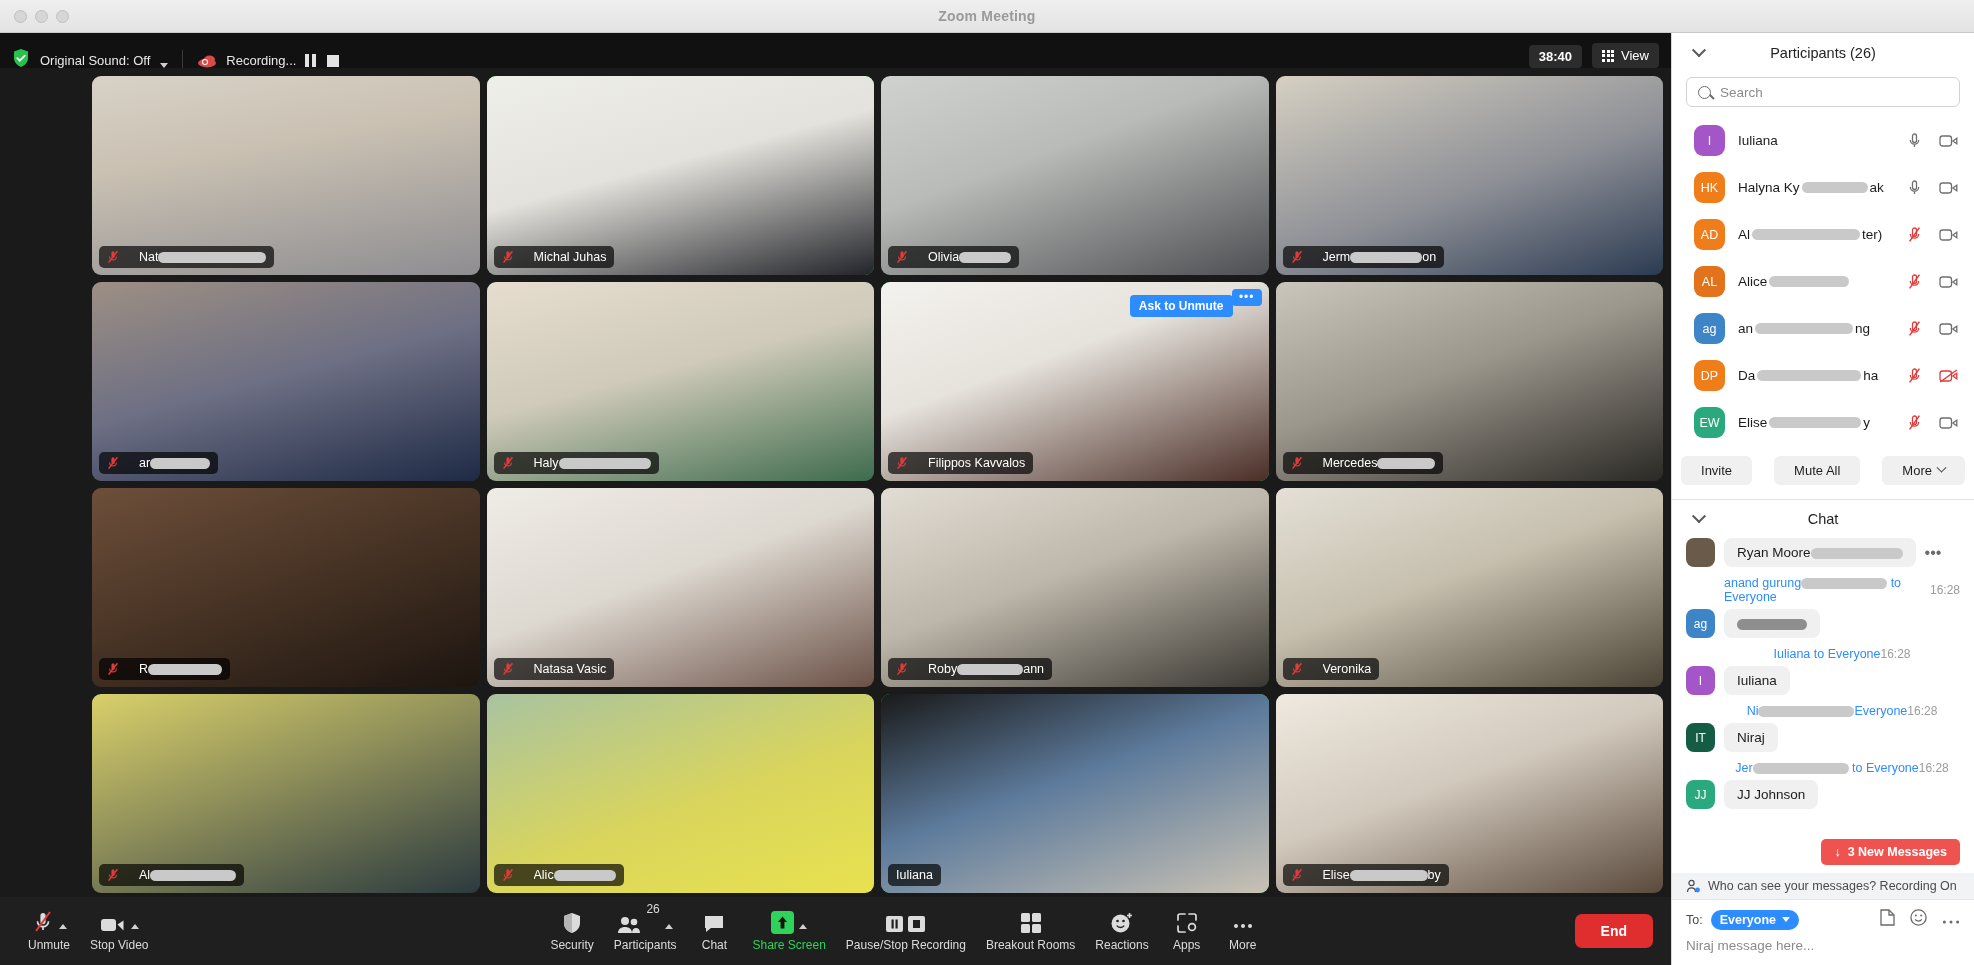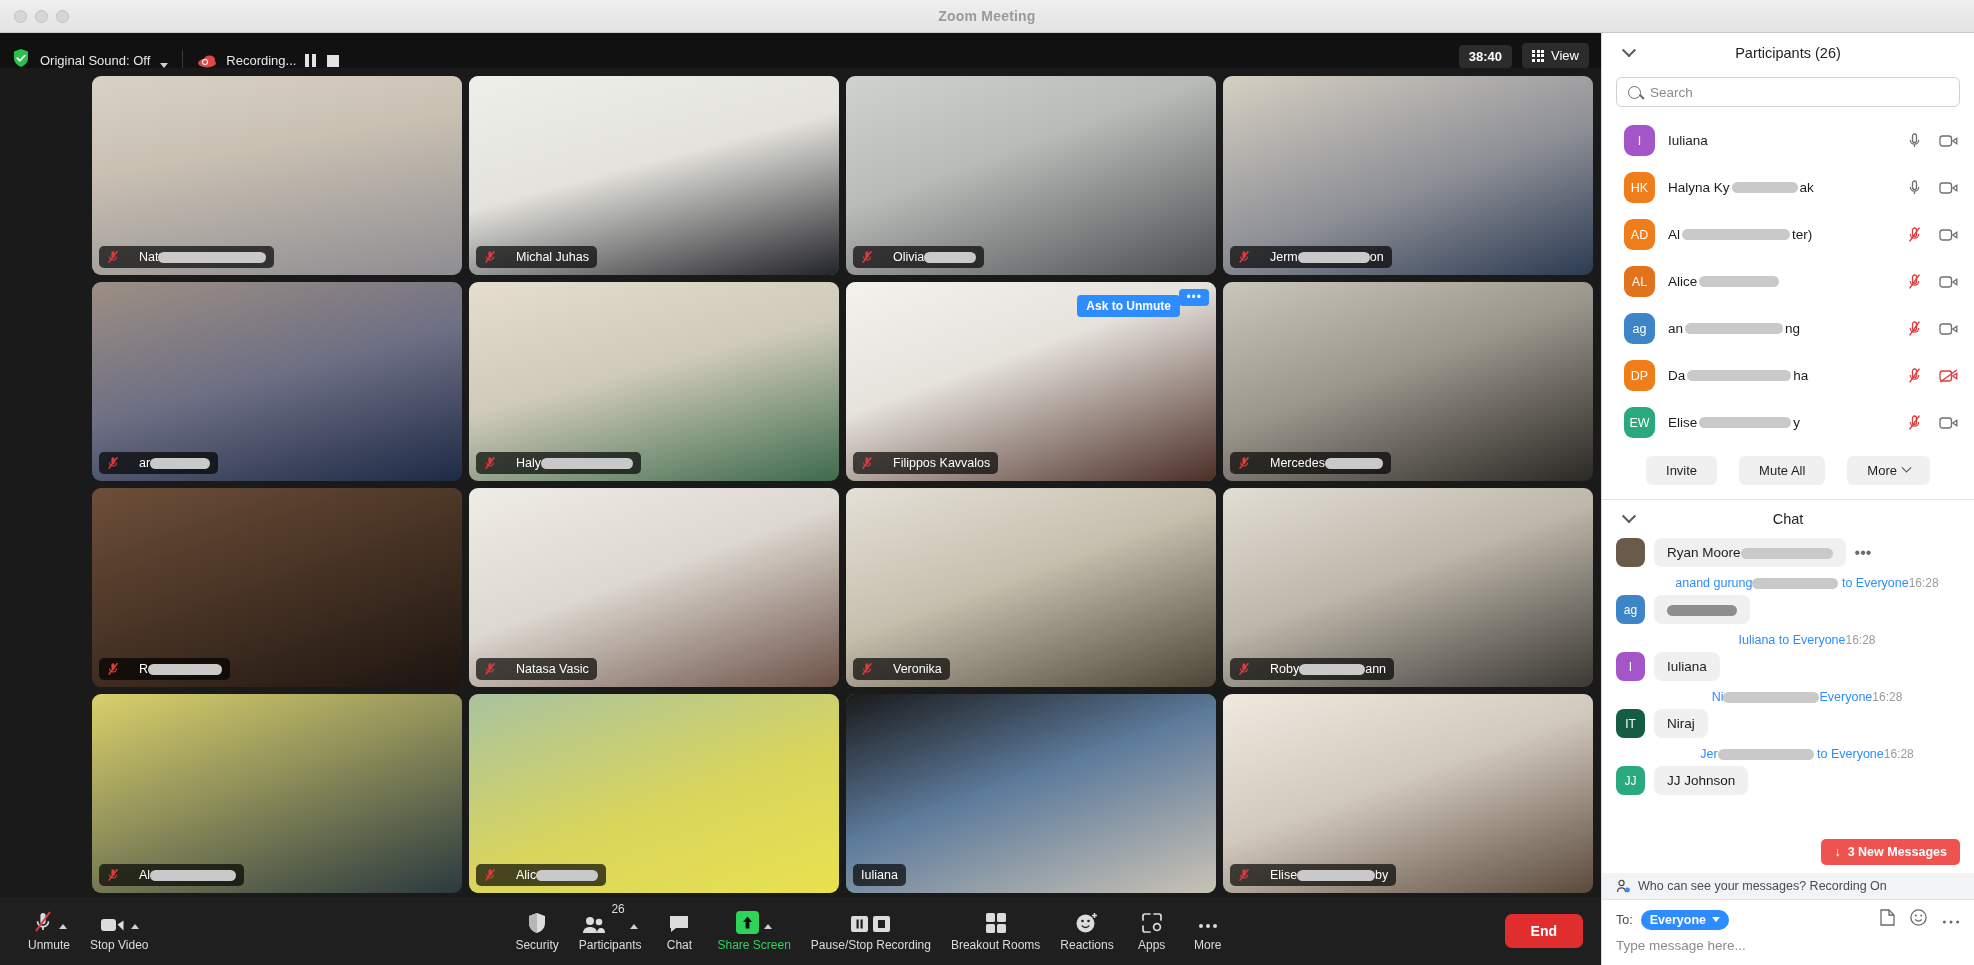--- a/index.html
+++ b/index.html
@@ -20,21 +20,21 @@
   .tl { width: 13px; height: 13px; border-radius: 50%;
         background: #d6d6d6; border: 1px solid #c0c0c0; }
   .win-title {
     position: absolute; left: 0; right: 0; text-align: center;
     font-size: 14px; font-weight: bold; color: #9a9a9a; letter-spacing: .2px;
   }
 
   
   .body { flex: 1; display: flex; min-height: 0; }
   .left { flex: 1; display: flex; flex-direction: column; background: #1a1a1a; min-width: 0; }
-  .right { width: 373px; background: #fff; display: flex; flex-direction: column; flex: none;
+  .right { width: 303px; background: #fff; display: flex; flex-direction: column; flex: none;
            border-left: 1px solid #d8d8d8; }
 
   
   .topbar { height: 35px; background: #111; display: flex; align-items: flex-end;
             padding: 0 12px; gap: 10px; flex: none; }
   .shield { width: 18px; height: 20px; flex: none; }
   .orig-sound { color: #e8e8e8; font-size: 13px; white-space: nowrap; }
   .caret-dn { width: 0; height: 0; border-left: 4px solid transparent;
               border-right: 4px solid transparent; border-top: 5px solid #d0d0d0; }
   .tb-sep { width: 1px; height: 18px; background: #3a3a3a; margin: 0 4px; }
@@ -325,39 +325,39 @@
             <div class="nametag">
               <span class="mic-off"><svg width="12" height="14" viewBox="0 0 12 14">
                   <path d="M6 1.3a1.6 1.6 0 0 1 1.6 1.6v3.6a1.6 1.6 0 0 1-3.2 0V2.9A1.6 1.6 0 0 1 6 1.3z" fill="#e03b3b"></path>
                   <path d="M2.6 6.5a3.4 3.4 0 0 0 6.8 0" stroke="#e03b3b" stroke-width="1.1" fill="none"></path>
                   <line x1="1.6" y1="12.6" x2="10.4" y2="1.2" stroke="#e03b3b" stroke-width="1.5"></line>
                 </svg></span>
               <span class="nm">Natasa Vasic</span>
             </div>
           </div>
           <div class="tile">
+            <div class="bg" style="background:linear-gradient(160deg,#e2ddd4 0%,#bdb6aa 45%,#3a3832 100%)"></div>
+            <div class="nametag">
+              <span class="mic-off"><svg width="12" height="14" viewBox="0 0 12 14">
+                  <path d="M6 1.3a1.6 1.6 0 0 1 1.6 1.6v3.6a1.6 1.6 0 0 1-3.2 0V2.9A1.6 1.6 0 0 1 6 1.3z" fill="#e03b3b"></path>
+                  <path d="M2.6 6.5a3.4 3.4 0 0 0 6.8 0" stroke="#e03b3b" stroke-width="1.1" fill="none"></path>
+                  <line x1="1.6" y1="12.6" x2="10.4" y2="1.2" stroke="#e03b3b" stroke-width="1.5"></line>
+                </svg></span>
+              <span class="nm">Roby<span class="blur" style="width:66px"></span>ann</span>
+            </div>
+          </div>
+          <div class="tile">
             <div class="bg" style="background:linear-gradient(160deg,#e4e0d6 0%,#c6bfae 45%,#4c4436 100%)"></div>
             <div class="nametag">
               <span class="mic-off"><svg width="12" height="14" viewBox="0 0 12 14">
                   <path d="M6 1.3a1.6 1.6 0 0 1 1.6 1.6v3.6a1.6 1.6 0 0 1-3.2 0V2.9A1.6 1.6 0 0 1 6 1.3z" fill="#e03b3b"></path>
                   <path d="M2.6 6.5a3.4 3.4 0 0 0 6.8 0" stroke="#e03b3b" stroke-width="1.1" fill="none"></path>
                   <line x1="1.6" y1="12.6" x2="10.4" y2="1.2" stroke="#e03b3b" stroke-width="1.5"></line>
                 </svg></span>
               <span class="nm">Veronika</span>
-            </div>
-          </div>
-          <div class="tile">
-            <div class="bg" style="background:linear-gradient(160deg,#e2ddd4 0%,#bdb6aa 45%,#3a3832 100%)"></div>
-            <div class="nametag">
-              <span class="mic-off"><svg width="12" height="14" viewBox="0 0 12 14">
-                  <path d="M6 1.3a1.6 1.6 0 0 1 1.6 1.6v3.6a1.6 1.6 0 0 1-3.2 0V2.9A1.6 1.6 0 0 1 6 1.3z" fill="#e03b3b"></path>
-                  <path d="M2.6 6.5a3.4 3.4 0 0 0 6.8 0" stroke="#e03b3b" stroke-width="1.1" fill="none"></path>
-                  <line x1="1.6" y1="12.6" x2="10.4" y2="1.2" stroke="#e03b3b" stroke-width="1.5"></line>
-                </svg></span>
-              <span class="nm">Roby<span class="blur" style="width:66px"></span>ann</span>
             </div>
           </div>
           <div class="tile">
             <div class="bg" style="background:linear-gradient(160deg,#d9d06a 0%,#8f8f5a 45%,#2b3a3f 100%)"></div>
             <div class="nametag">
               <span class="mic-off"><svg width="12" height="14" viewBox="0 0 12 14">
                   <path d="M6 1.3a1.6 1.6 0 0 1 1.6 1.6v3.6a1.6 1.6 0 0 1-3.2 0V2.9A1.6 1.6 0 0 1 6 1.3z" fill="#e03b3b"></path>
                   <path d="M2.6 6.5a3.4 3.4 0 0 0 6.8 0" stroke="#e03b3b" stroke-width="1.1" fill="none"></path>
                   <line x1="1.6" y1="12.6" x2="10.4" y2="1.2" stroke="#e03b3b" stroke-width="1.5"></line>
                 </svg></span>
@@ -734,17 +734,17 @@
                   <circle cx="11.2" cy="6.6" r="1" fill="#6a6a6a"></circle>
                   <path d="M5.2 10.4a4 4 0 0 0 6.6 0" stroke="#6a6a6a" stroke-width="1.2" fill="none"></path>
                 </svg></span>
             <span><svg width="18" height="6" viewBox="0 0 18 6">
                   <circle cx="2.4" cy="3" r="1.5" fill="#6a6a6a"></circle>
                   <circle cx="9" cy="3" r="1.5" fill="#6a6a6a"></circle>
                   <circle cx="15.6" cy="3" r="1.5" fill="#6a6a6a"></circle>
                 </svg></span>
           </span>
         </div>
-        <div class="cinput">Type message here...</div>
+        <div class="cinput">Niraj message here...</div>
       </div>
     </div>
   </div>
 </div>
 
 </body></html>

